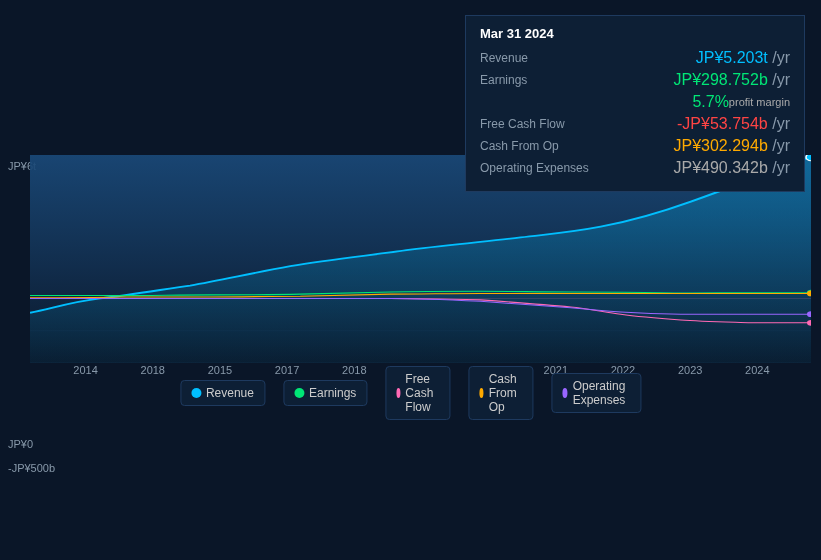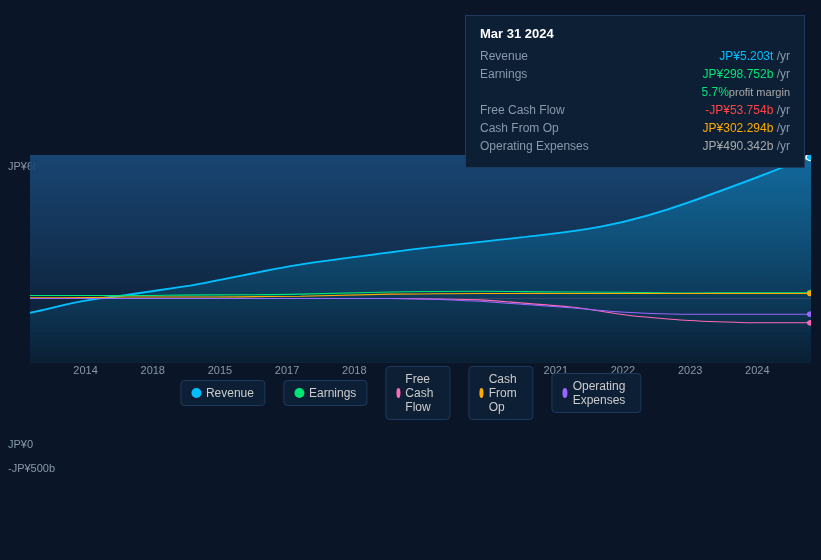--- a/index.html
+++ b/index.html
@@ -41,21 +41,21 @@
       justify-content: space-between;
       align-items: center;
       margin-bottom: 4px;
       font-size: 12px;
     }
     .tooltip-label {
       color: #8899aa;
     }
     .tooltip-value {
       color: #00bfff;
-      font-size: 12px;
+      font-size: 16px;
     }
     .tooltip-value.green { color: #00e676; }
     .tooltip-value.red { color: #ff4444; }
     .tooltip-value.orange { color: #ffaa00; }
     .tooltip-value.gray { color: #aaaaaa; }
     .profit-margin {
       color: #aaa;
       font-size: 11px;
       margin-left: 0;
     }
@@ -131,21 +131,21 @@
     <div class="tooltip-date">Mar 31 2024</div>
     <div class="tooltip-row">
       <span class="tooltip-label">Revenue</span>
       <span class="tooltip-value">JP¥5.203t <span style="color:#8899aa">/yr</span></span>
     </div>
     <div class="tooltip-row">
       <span class="tooltip-label">Earnings</span>
       <span class="tooltip-value green">JP¥298.752b <span style="color:#8899aa">/yr</span></span>
     </div>
     <div class="tooltip-row" style="justify-content:flex-end;">
-      <span style="color:#00e676;font-size:12px;">5.7%</span>
+      <span style="color:#00e676;font-size:16px;">5.7%</span>
       <span class="profit-margin">profit margin</span>
     </div>
     <div class="tooltip-row">
       <span class="tooltip-label">Free Cash Flow</span>
       <span class="tooltip-value red">-JP¥53.754b <span style="color:#8899aa">/yr</span></span>
     </div>
     <div class="tooltip-row">
       <span class="tooltip-label">Cash From Op</span>
       <span class="tooltip-value orange">JP¥302.294b <span style="color:#8899aa">/yr</span></span>
     </div>

